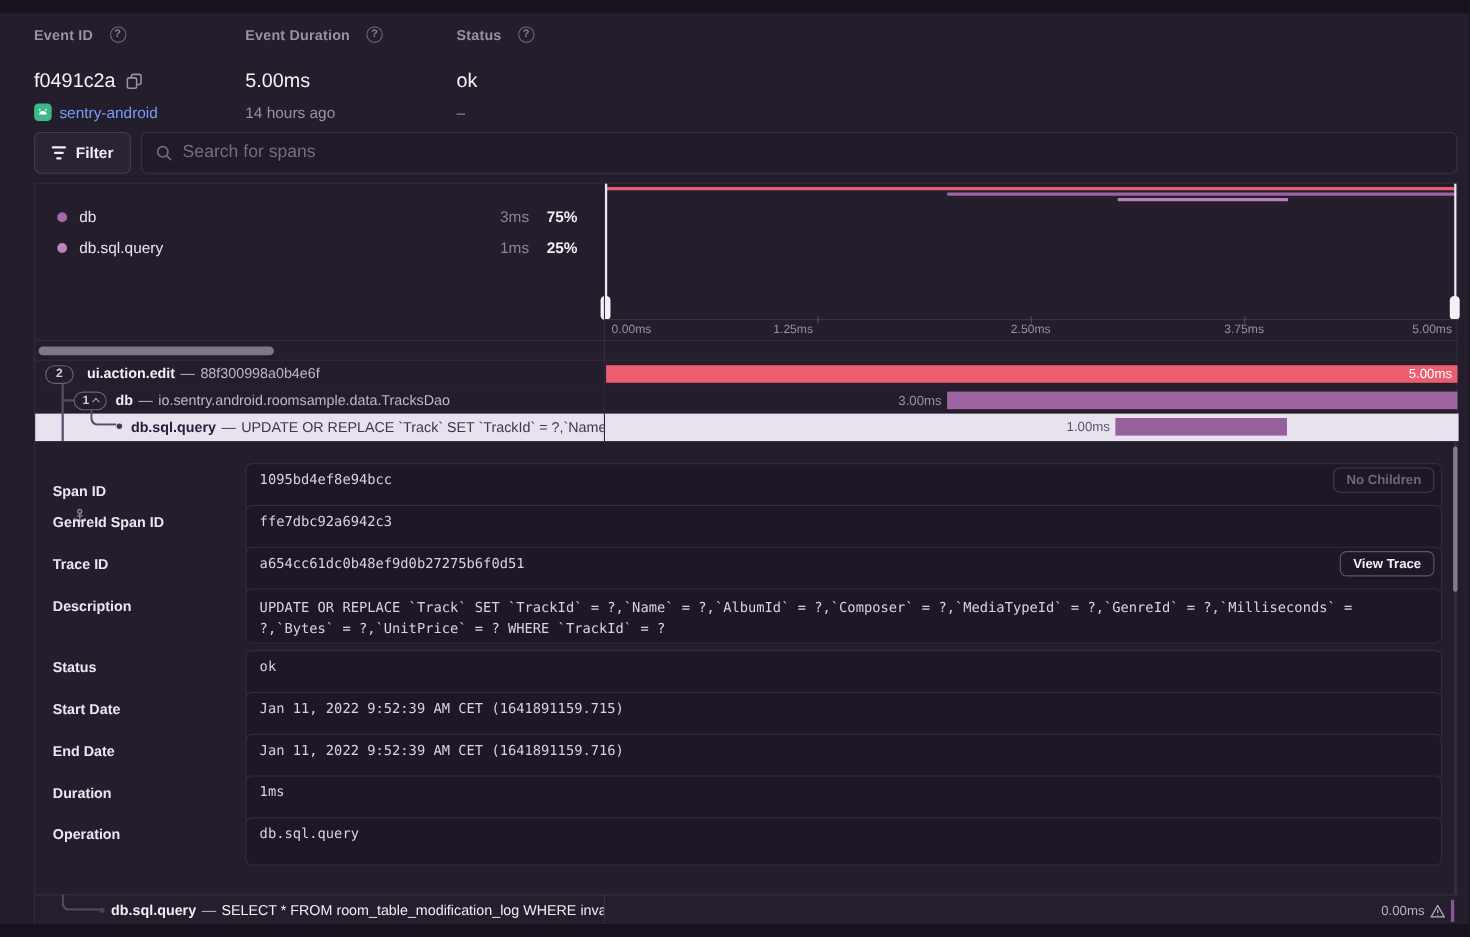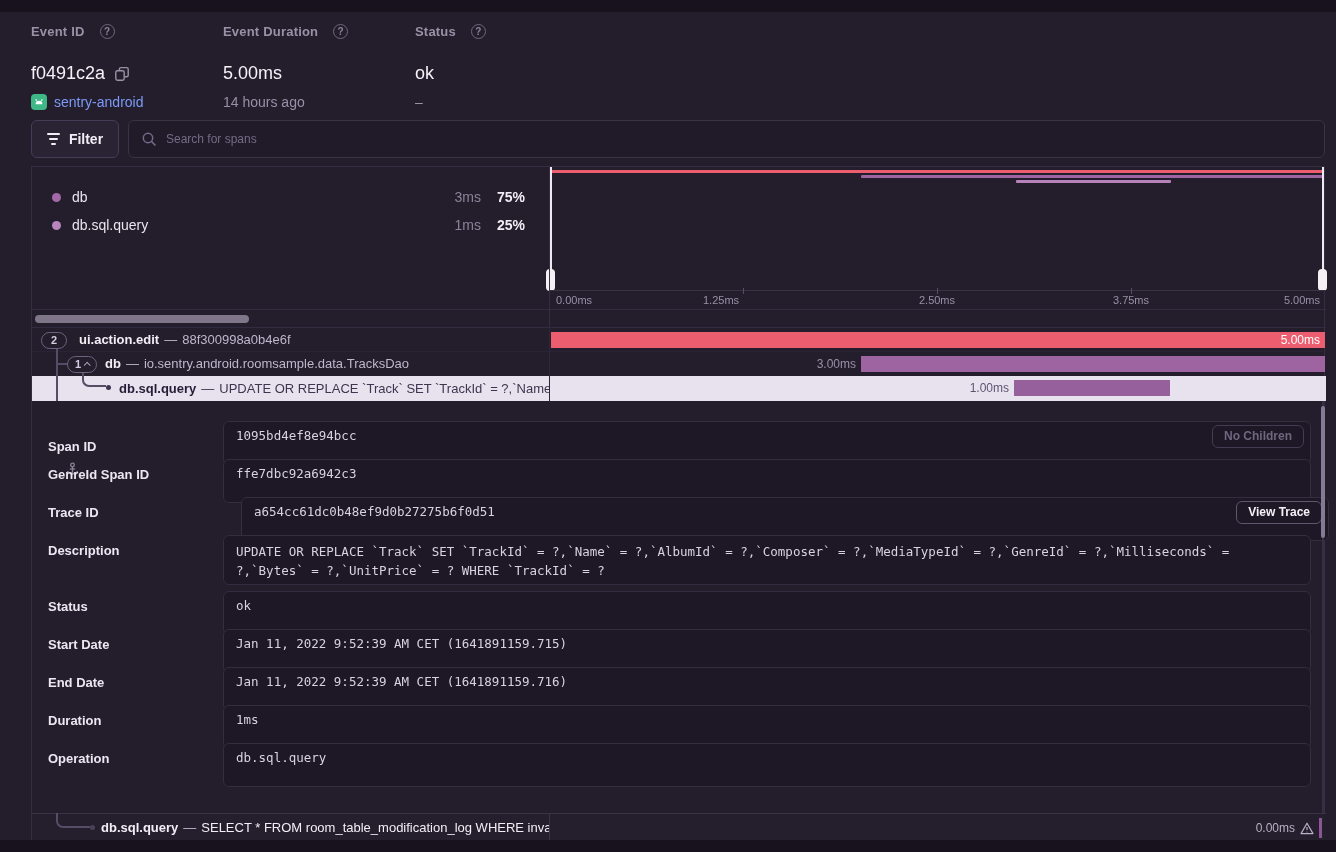--- a/index.html
+++ b/index.html
@@ -23,21 +23,21 @@
   .android-badge { width:16px; height:16px; border-radius:4px; background:#3eb887; display:inline-flex; align-items:center; justify-content:center; }
 
   
   .filter-btn { position:absolute; left:31px; top:120px; width:88px; height:38px; border:1px solid #453d55;
     border-radius:6px; background:#2a2333; color:#f1edf5; font-weight:bold; font-size:14px;
     display:flex; align-items:center; justify-content:center; gap:9px; cursor:pointer; }
   .filter-icon { display:inline-flex; flex-direction:column; align-items:center; gap:3px; }
   .filter-icon i { display:block; height:2px; background:#f1edf5; border-radius:1px; }
   .search { position:absolute; left:128px; top:120px; width:1197px; height:38px; border:1px solid #3a3245;
     border-radius:6px; background:#211a28; display:flex; align-items:center; padding:0 12px; gap:9px; }
-  .search input { flex:1; background:transparent; border:0; outline:0; color:#d9d3e2; font-size:12px; font-family:"Liberation Sans",sans-serif; }
+  .search input { flex:1; background:transparent; border:0; outline:0; color:#d9d3e2; font-size:16px; font-family:"Liberation Sans",sans-serif; }
   .search input::placeholder { color:#756b87; }
 
   
   .trace-view { position:absolute; left:31px; top:166px; width:1294px; height:674px;
     border:1px solid #352d41; background:#241d2b; }
   .vdivider { position:absolute; left:517px; top:0; width:1px; height:161px; background:#352d41; }
   .rowdivider { position:absolute; left:517px; top:161px; width:1px; height:73px; background:#2e2739; }
   .pinneddivider { position:absolute; left:517px; top:0; width:1px; height:28px; background:#3a3245; }
 
   
@@ -271,21 +271,21 @@
       <span>1095bd4ef8e94bcc</span>
       <button class="box-btn muted">No Children</button>
     </div>
 
     <div class="d-label" style="top:300px;">GenreId Span ID</div>
     <div class="d-box" style="top:292px;">
       <span>ffe7dbc92a6942c3</span>
     </div>
 
     <div class="d-label" style="top:338px;text-align:right;">Trace ID</div>
-    <div class="d-box" style="top:330px;margin-left:18px;">
+    <div class="d-box" style="top:330px;">
       <span>a654cc61dc0b48ef9d0b27275b6f0d51</span>
       <button class="box-btn active">View Trace</button>
     </div>
 
     <div class="d-label" style="top:376px;">Description</div>
     <div class="d-box tall" style="top:368px;">UPDATE OR REPLACE `Track` SET `TrackId` = ?,`Name` = ?,`AlbumId` = ?,`Composer` = ?,`MediaTypeId` = ?,`GenreId` = ?,`Milliseconds` = ?,`Bytes` = ?,`UnitPrice` = ? WHERE `TrackId` = ?</div>
 
     <div class="d-label" style="top:432px;">Status</div>
     <div class="d-box" style="top:424px;"><span>ok</span></div>
 

